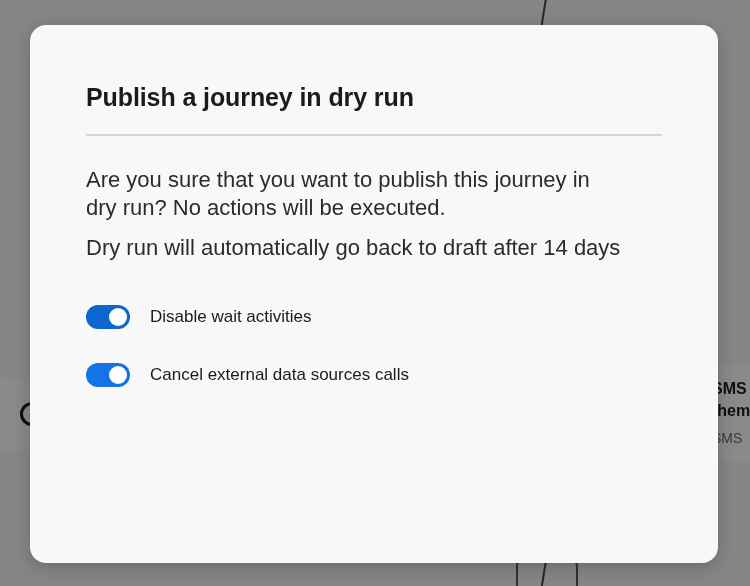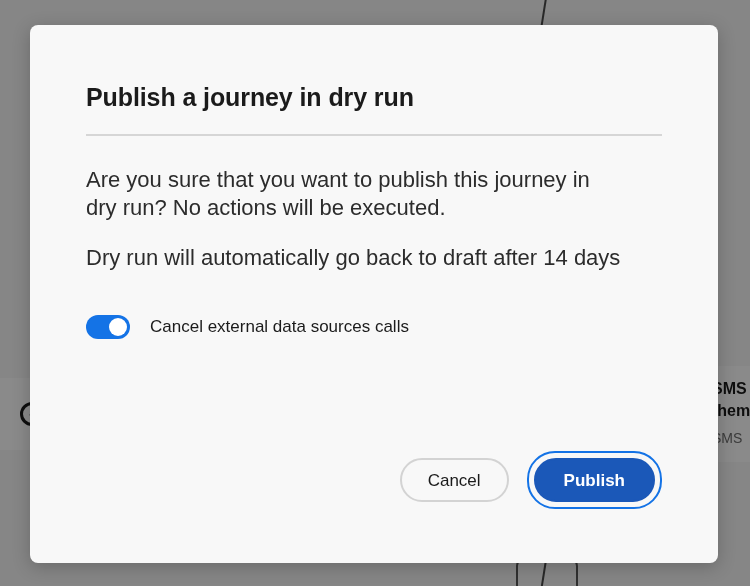--- a/index.html
+++ b/index.html
@@ -119,21 +119,21 @@
   }
 
   
   .dialog {
     position: absolute;
     left: 30px;
     top: 25px;
     width: 688px;
     height: 538px;
     background: #f8f8f8;
-    border-radius: 8px;
+    border-radius: 16px;
     box-shadow: 0 4px 18px rgba(0, 0, 0, 0.22);
     box-sizing: border-box;
     padding: 0 56px;
     overflow: hidden;
   }
 
   .dialog-title {
     margin: 0;
     padding-top: 58px;
     font-size: 25px;
@@ -153,21 +153,21 @@
     padding-top: 22px;
   }
   .body-para {
     margin: 0;
     font-size: 22px;
     line-height: 28px;
     color: #2c2c2c;
     max-width: 540px;
   }
   .body-para + .body-para {
-    margin-top: 22px;
+    margin-top: 12px;
   }
 
   
   .toggle-list {
     margin-top: 38px;
   }
   .toggle-row {
     display: flex;
     align-items: center;
     height: 34px;
@@ -272,31 +272,31 @@
 
     <hr class="dialog-divider">
 
     <div class="dialog-body">
       <p class="body-para">Are you sure that you want to publish this journey in dry run? No actions will be executed.</p>
       <p class="body-para">Dry run will automatically go back to draft after 14 days</p>
     </div>
 
     <div class="toggle-list">
 
+      <div class="toggle-row">
+        <div class="switch dark">
+          <span class="knob"></span>
+        </div>
+        <span class="toggle-label">Disable wait activities</span>
+      </div>
 
       <div class="toggle-row">
         <div class="switch">
           <span class="knob"></span>
         </div>
         <span class="toggle-label">Cancel external data sources calls</span>
       </div>
 
     </div>
 
-    <div class="dialog-footer">
-      <button class="btn btn-secondary" type="button">Cancel</button>
-      <div class="btn-primary-wrap">
-        <button class="btn btn-primary" type="button">Publish</button>
-      </div>
-    </div>
 
   </div>
 </div>
 
 </body></html>

